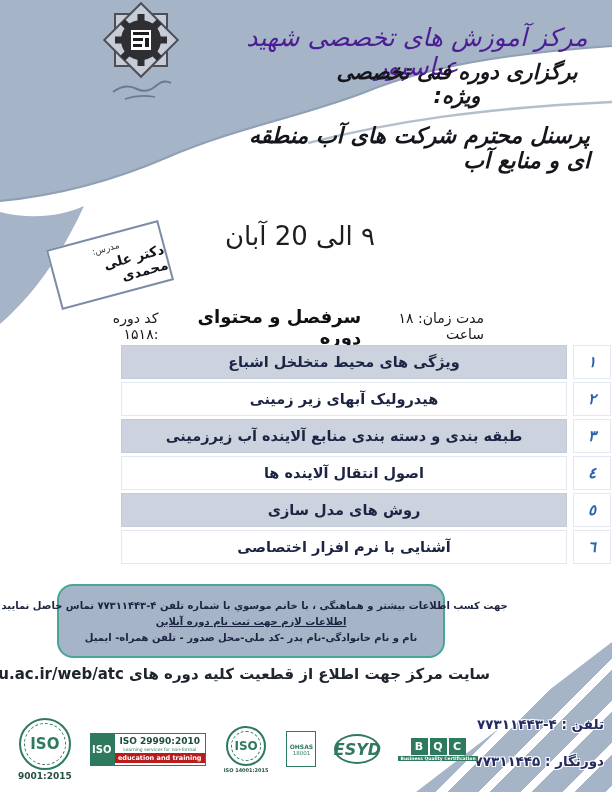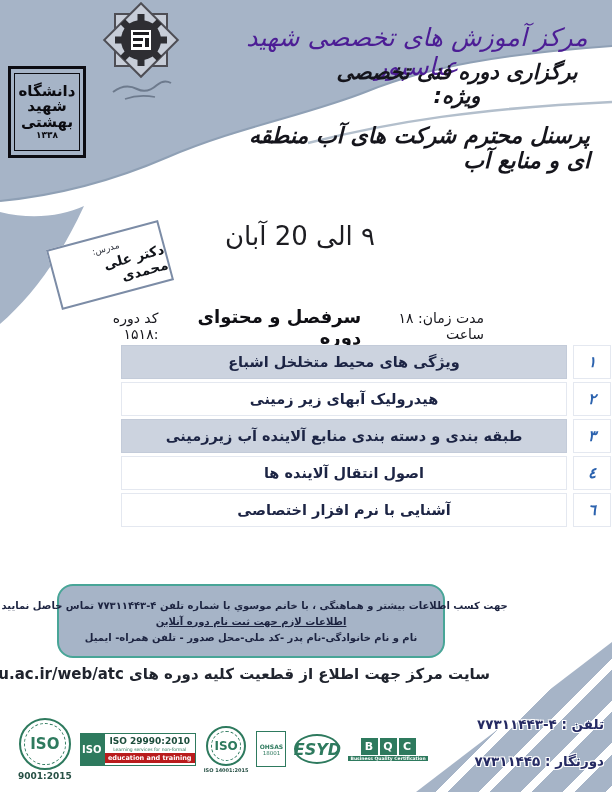--- a/index.html
+++ b/index.html
@@ -63,21 +63,21 @@
   .website-url{direction:ltr;unicode-bidi:embed;display:inline-block;margin-inline-start:6px;}
   
   .stripes{right:0;bottom:0;width:196px;height:150px;
     background:repeating-linear-gradient(135deg,#ffffff 0 8px,#a6b4c7 8px 30px);
     clip-path:polygon(100% 0,100% 100%,0 100%);}
   .footer-label{right:8px;font-size:13.5px;font-weight:900;color:#252a63;white-space:nowrap;
     text-shadow:1px 1px 0 #fff,-1px -1px 0 #fff,1px -1px 0 #fff,-1px 1px 0 #fff;}
   .footer-phone{top:716px;}
   .footer-fax{top:753px;}
   
-  .cert-row{left:18px;top:710px;height:78px;display:flex;align-items:center;gap:8px;}
+  .cert-row{left:18px;top:710px;height:78px;display:flex;align-items:center;gap:18px;}
   .cert{display:flex;flex-direction:column;align-items:center;gap:1px;}
   .seal{border:2px solid #2e7a5e;border-radius:50%;display:flex;align-items:center;
     justify-content:center;position:relative;color:#2e7a5e;font-weight:900;}
   .seal::before{content:"";position:absolute;inset:3px;border:1px dashed #2e7a5e;border-radius:50%;}
   .seal.big{width:48px;height:48px;font-size:15px;}
   .seal.small{width:36px;height:36px;font-size:12px;}
   .seal-caption{font-size:9px;font-weight:bold;color:#275045;}
   .seal-caption.tiny{font-size:5px;}
   .combo{display:flex;align-items:stretch;}
   .combo-green{width:24px;background:#2e7a5e;color:#fff;font-size:10px;font-weight:900;
@@ -131,26 +131,20 @@
     <g fill="#1c1c20">
       <rect x="38" y="30" width="16" height="3"></rect>
       <rect x="38" y="36" width="10" height="3"></rect>
       <rect x="50" y="36" width="4" height="9"></rect>
       <rect x="38" y="42" width="9" height="3"></rect>
     </g>
     <path d="M18,90 q12,-9 24,-3 q10,5 20,-4 q7,-6 14,-2" stroke="#6d7a8d" stroke-width="2" fill="none"></path>
     <path d="M30,97 q14,-5 30,-2" stroke="#6d7a8d" stroke-width="1.5" fill="none"></path>
   </svg>
 
-  <div class="abs univ-box">
-    <div class="univ-inner">
-      <div class="univ-name rtl">دانشگاه شهید بهشتی</div>
-      <div class="univ-year">۱۳۳۸</div>
-    </div>
-  </div>
 
   <div class="abs org-title rtl">مرکز آموزش های تخصصی شهید عباسپور</div>
   <div class="abs event-line rtl">برگزاری دوره فنی تخصصی ویژه:</div>
   <div class="abs audience-line rtl">پرسنل محترم شرکت های آب منطقه ای و منابع آب</div>
 
   <div class="abs date-range rtl">۹ الی 20 آبان</div>
 
   <div class="abs instructor-box">
     <div class="instructor-label rtl">مدرس:</div>
     <div class="instructor-name rtl">دکتر علی محمدی</div>
@@ -171,20 +165,24 @@
       <div class="syl-topic rtl">هیدرولیک آبهای زیر زمینی</div>
       <div class="syl-no">٢</div>
     </div>
     <div class="syl-row alt">
       <div class="syl-topic rtl">طبقه بندی و دسته بندی منابع آلاینده آب زیرزمینی</div>
       <div class="syl-no">٣</div>
     </div>
     <div class="syl-row">
       <div class="syl-topic rtl">اصول انتقال آلاینده ها</div>
       <div class="syl-no">٤</div>
+    </div>
+    <div class="syl-row alt">
+      <div class="syl-topic rtl">روش های مدل سازی</div>
+      <div class="syl-no">٥</div>
     </div>
     <div class="syl-row">
       <div class="syl-topic rtl">آشنایی با نرم افزار اختصاصی</div>
       <div class="syl-no">٦</div>
     </div>
   </div>
 
   <div class="abs contact-box rtl">
     <div class="contact-line">جهت کسب اطلاعات بیشتر و هماهنگی ، با خانم موسوي با شماره تلفن ۴-۷۷۳۱۱۴۴۳ تماس حاصل نمایید .</div>
     <div class="contact-line underline">اطلاعات لازم جهت ثبت نام دوره آنلاین</div>

